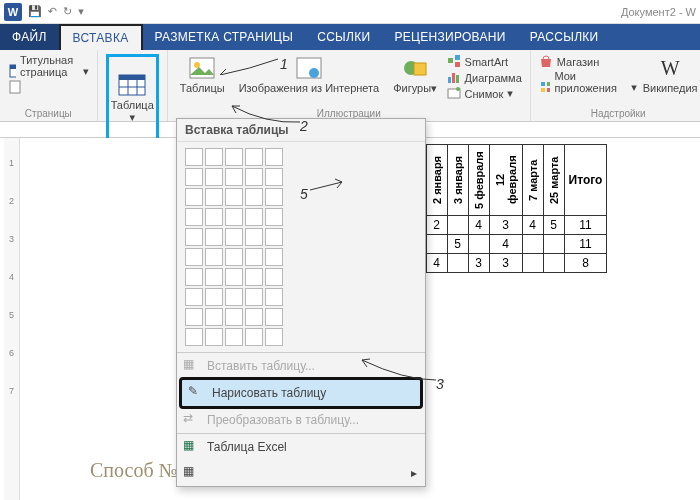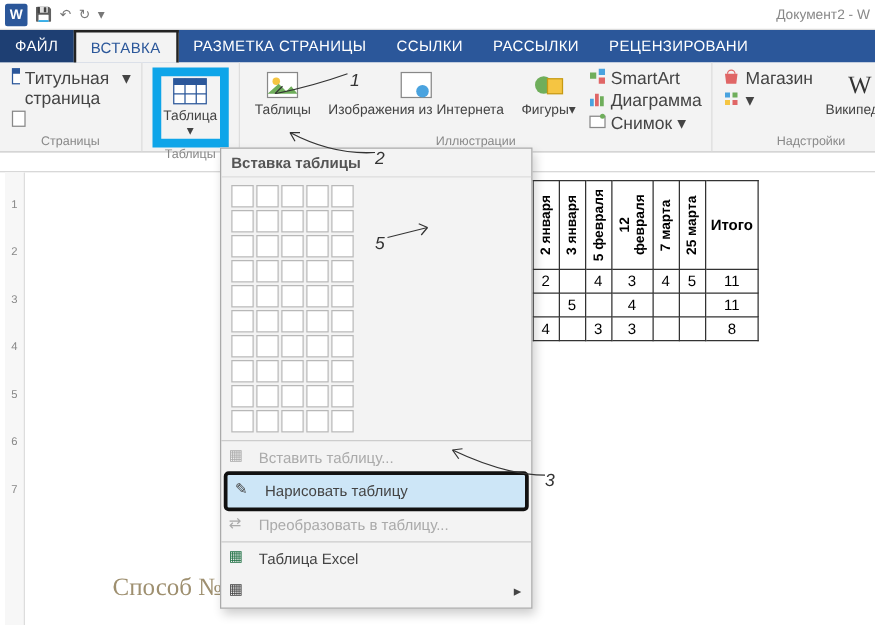--- a/index.html
+++ b/index.html
@@ -14,21 +14,21 @@
 .ribbon-tabs .tab.file{background:#1e3f73}
 .ribbon-tabs .tab.active{background:#f3f3f3;color:#2b579a;border:2px solid #222;border-bottom:none;position:relative;z-index:3}
 .ribbon{height:72px;background:#f3f3f3;border-bottom:1px solid #ccc;display:flex;font-size:11px;color:#444;position:relative}
 .group{border-right:1px solid #ddd;padding:4px 8px 2px;display:flex;flex-direction:column}
 .group .items{flex:1;display:flex;gap:6px}
 .group .glabel{text-align:center;color:#888;font-size:10px}
 .vbtn{display:flex;flex-direction:column;align-items:center;justify-content:flex-start;padding:2px 4px;cursor:pointer;min-width:48px}
 .vbtn .ic{width:28px;height:24px;display:flex;align-items:center;justify-content:center}
 .vbtn .lbl{font-size:11px;line-height:1.1;text-align:center;margin-top:2px}
 .listcol{display:flex;flex-direction:column;gap:2px}
-.listcol div{display:flex;align-items:flex-start;gap:4px;font-size:14px;cursor:pointer}
+.listcol div{display:flex;align-items:flex-end;gap:4px;font-size:11px;cursor:pointer}
 svg{display:block}
 .ruler{height:16px;background:#fff;border-bottom:1px solid #ccc}
 .canvas{position:absolute;left:0;top:138px;right:0;bottom:0;background:#fff}
 .vr{position:absolute;left:4px;top:0;bottom:0;width:16px;background:#f7f7f7;border-right:1px solid #ddd;display:flex;flex-direction:column;align-items:center;font-size:9px;color:#888;padding-top:20px;gap:28px}
 .page{position:absolute;left:34px;top:6px;width:620px;height:340px;background:#fff}
 .tmenu{position:absolute;left:176px;top:118px;width:250px;background:#f3f3f3;border:1px solid #aaa;box-shadow:2px 4px 8px rgba(0,0,0,.2);z-index:10;font-size:12px}
 .tmenu .hdr{padding:4px 8px;font-weight:bold;color:#555;border-bottom:1px solid #ddd}
 .tgrid{padding:6px 8px;display:grid;grid-template-columns:repeat(5,18px);grid-auto-rows:18px;gap:2px}
 .tgrid div{border:1px solid #b8b8b8;background:#fff}
 .tmenu .mi{padding:6px 8px 6px 30px;position:relative;cursor:pointer;color:#444}
@@ -42,43 +42,43 @@
 .doc-caption{position:absolute;left:90px;bottom:18px;font-family:Georgia,serif;font-size:20px;color:#9e8f6f}
 .dtable{position:absolute;left:262px;top:144px;border-collapse:collapse;font-size:12px;z-index:5;background:#fff}
 .dtable th,.dtable td{border:1px solid #333;padding:2px 4px;text-align:center}
 .dtable .wide{min-width:70px}
 .vtxt{writing-mode:vertical-rl;transform:rotate(180deg);font-size:11px;padding:2px 0;height:62px}
 .diag{position:relative;height:66px;width:90px}
 .diag .a{position:absolute;top:2px;right:6px;font-size:11px}
 .diag .b{position:absolute;bottom:2px;right:6px;font-size:11px}
 .diag svg{position:absolute;inset:0}
 .headbox{border:3px solid #111;border-radius:4px}
-.tbtn-box{border:7px solid #0ea5e9;border-radius:0;padding:0 2px}
+.tbtn-box{border:3px solid #0ea5e9;border-radius:0;padding:16px 2px}
 </style>
 </head>
 <body>
 
 <div class="titlebar">
   <div class="qat">
     <div class="w-icon">W</div>
     <span>💾</span>
     <span>↶</span>
     <span>↻</span>
     <span>▾</span>
   </div>
   <div class="doc-title">Документ2 - W</div>
 </div>
 
 <div class="ribbon-tabs">
   <div class="tab file">ФАЙЛ</div>
   <div class="tab active">ВСТАВКА</div>
   <div class="tab">РАЗМЕТКА СТРАНИЦЫ</div>
   <div class="tab">ССЫЛКИ</div>
+  <div class="tab">РЕЦЕНЗИРОВАНИ</div>
   <div class="tab">РАССЫЛКИ</div>
-  <div class="tab">РЕЦЕНЗИРОВАНИ</div>
 </div>
 
 <div class="ribbon">
   <div class="group">
     <div class="items">
         <div class="listcol">
       <div>
             <svg width="14" height="14">
               <rect x="2" y="1" width="10" height="12" fill="#fff" stroke="#2b579a"></rect>
               <rect x="2" y="1" width="10" height="4" fill="#2b579a"></rect>
@@ -184,20 +184,21 @@
             </svg>
             <span>Магазин</span>
           </div>
         <div>
             <svg width="14" height="14">
               <rect x="2" y="2" width="4" height="4" fill="#4aa3df"></rect>
               <rect x="8" y="2" width="4" height="4" fill="#6fae5b"></rect>
               <rect x="2" y="8" width="4" height="4" fill="#f5c542"></rect>
               <rect x="8" y="8" width="4" height="4" fill="#e06666"></rect>
             </svg>
+            <span>Мои приложения</span>
             <span>▾</span>
           </div>
       </div>
       <div class="vbtn">
           <div class="ic" style="font-family:Georgia,serif;font-size:20px;color:#333">W</div>
           <div class="lbl">Википедия</div>
         </div>
     </div>
     <div class="glabel">Надстройки</div>
   </div>

